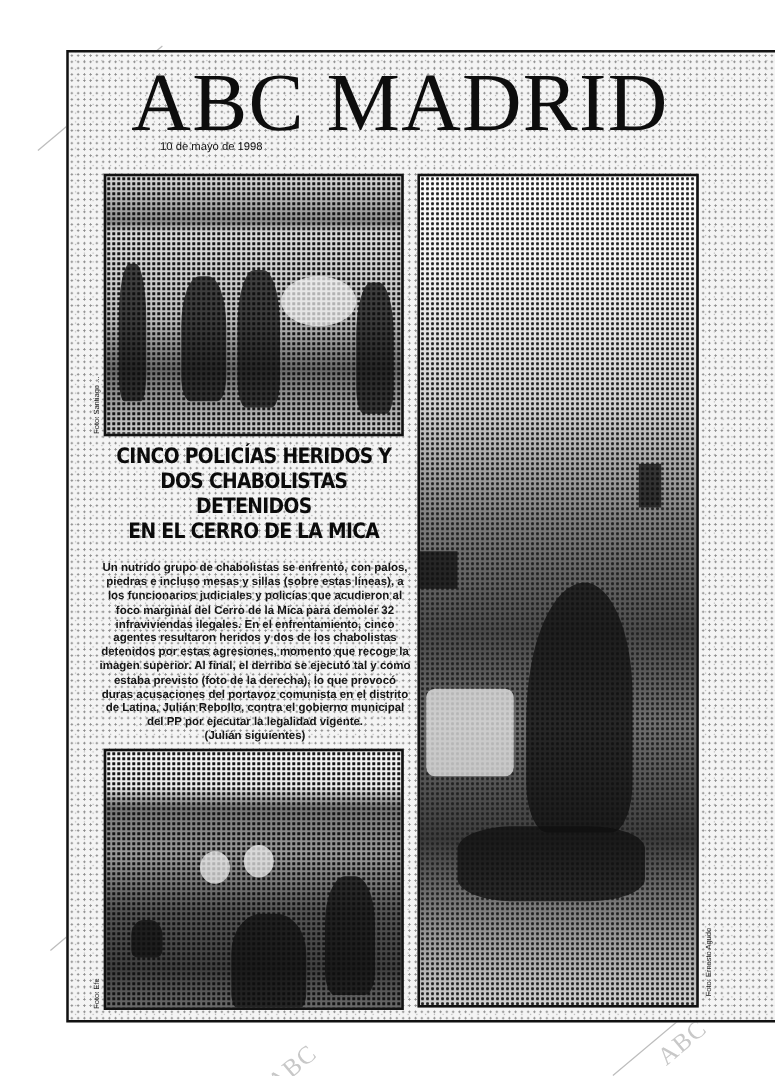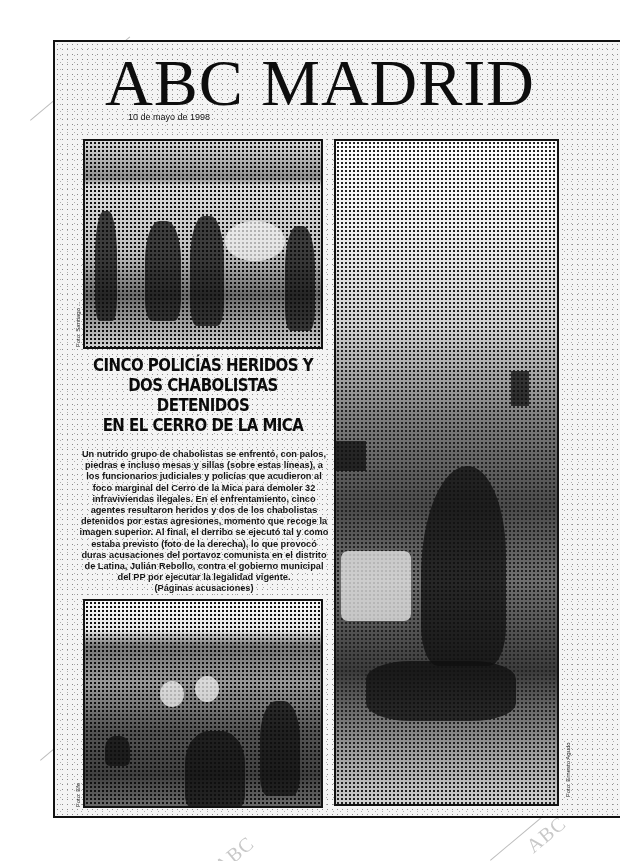--- a/index.html
+++ b/index.html
@@ -113,21 +113,21 @@
   <div class="credit" style="left:20px;top:305px;">Foto: Santiago ...</div>
 
   <div class="headline">
     <div>CINCO POLICÍAS HERIDOS Y</div>
     <div>DOS CHABOLISTAS DETENIDOS</div>
     <div>EN EL CERRO DE LA MICA</div>
   </div>
 
   <div class="body-text">
     <span>Un nutrido grupo de chabolistas se enfrentó, con palos, piedras e incluso mesas y sillas (sobre estas líneas), a los funcionarios judiciales y policías que acudieron al foco marginal del Cerro de la Mica para demoler 32 infraviviendas ilegales. En el enfrentamiento, cinco agentes resultaron heridos y dos de los chabolistas detenidos por estas agresiones, momento que recoge la imagen superior. Al final, el derribo se ejecutó tal y como estaba previsto (foto de la derecha), lo que provocó duras acusaciones del portavoz comunista en el distrito de Latina, Julián Rebollo, contra el gobierno municipal del PP por ejecutar la legalidad vigente.</span><br>
-    <span>(Páginas acusaciones)</span>
+    <span>(Julián siguientes)</span>
   </div>
 
   <div class="photo photo-c">
     <div class="shape light" style="left:75px;top:80px;width:24px;height:26px;"></div>
     <div class="shape light" style="left:110px;top:75px;width:24px;height:26px;"></div>
     <div class="shape" style="left:100px;top:130px;width:60px;height:80px;"></div>
     <div class="shape" style="left:175px;top:100px;width:40px;height:95px;"></div>
     <div class="shape" style="left:20px;top:135px;width:25px;height:30px;"></div>
   </div>
   <div class="credit" style="left:20px;top:765px;">Foto: Efe</div>

